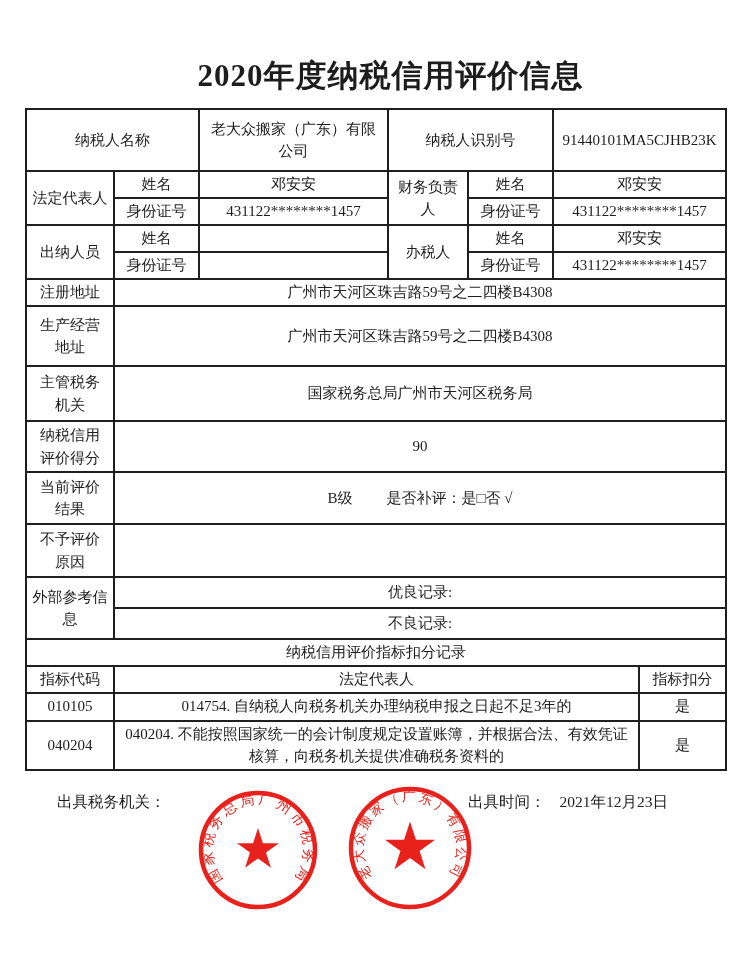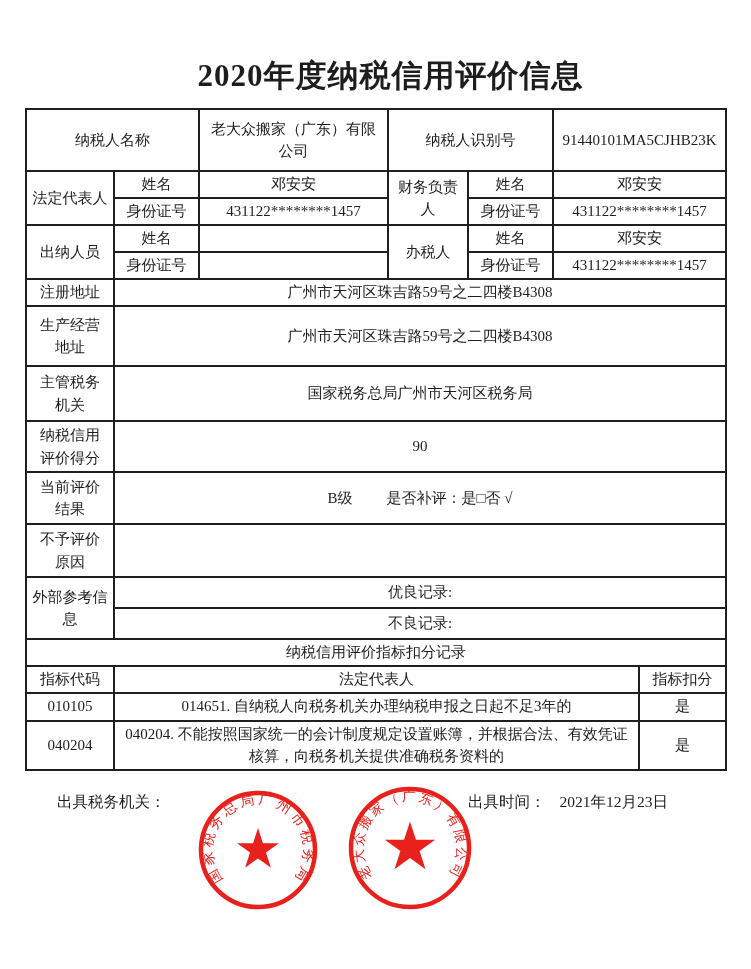--- a/index.html
+++ b/index.html
@@ -137,21 +137,21 @@
       <tr style="height:27px">
         <td colspan="7">纳税信用评价指标扣分记录</td>
       </tr>
       <tr style="height:14px">
         <td>指标代码</td>
         <td colspan="5">法定代表人</td>
         <td>指标扣分</td>
       </tr>
       <tr style="height:28px">
         <td>010105</td>
-        <td colspan="5">014651. 自纳税人向税务机关办理纳税申报之日起不足3年的</td>
+        <td colspan="5">014754. 自纳税人向税务机关办理纳税申报之日起不足3年的</td>
         <td>是</td>
       </tr>
       <tr style="height:40px">
         <td>040204</td>
         <td colspan="5">040204. 不能按照国家统一的会计制度规定设置账簿，并根据合法、有效凭证核算，向税务机关提供准确税务资料的</td>
         <td>是</td>
       </tr>
     </tbody>
   </table>
 

